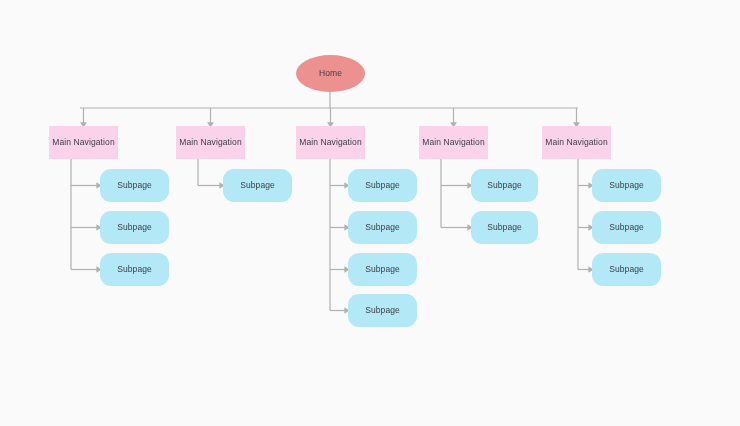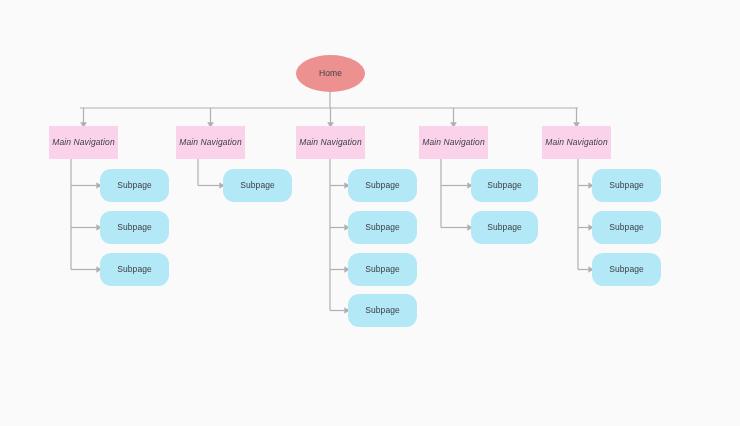--- a/index.html
+++ b/index.html
@@ -39,21 +39,20 @@
     line-height: 1.1;
     letter-spacing: 0.1px;
     user-select: none;
   }
   .node-root {
     border-radius: 50%;
     font-size: 8.5px;
   }
   .node-main {
     font-size: 8.5px;
-    font-style: italic;
   }
   .node-sub {
     font-size: 8.5px;
     border-radius: 11px;
   }
   .node-label {
     display: block;
     pointer-events: none;
   }
 </style>

